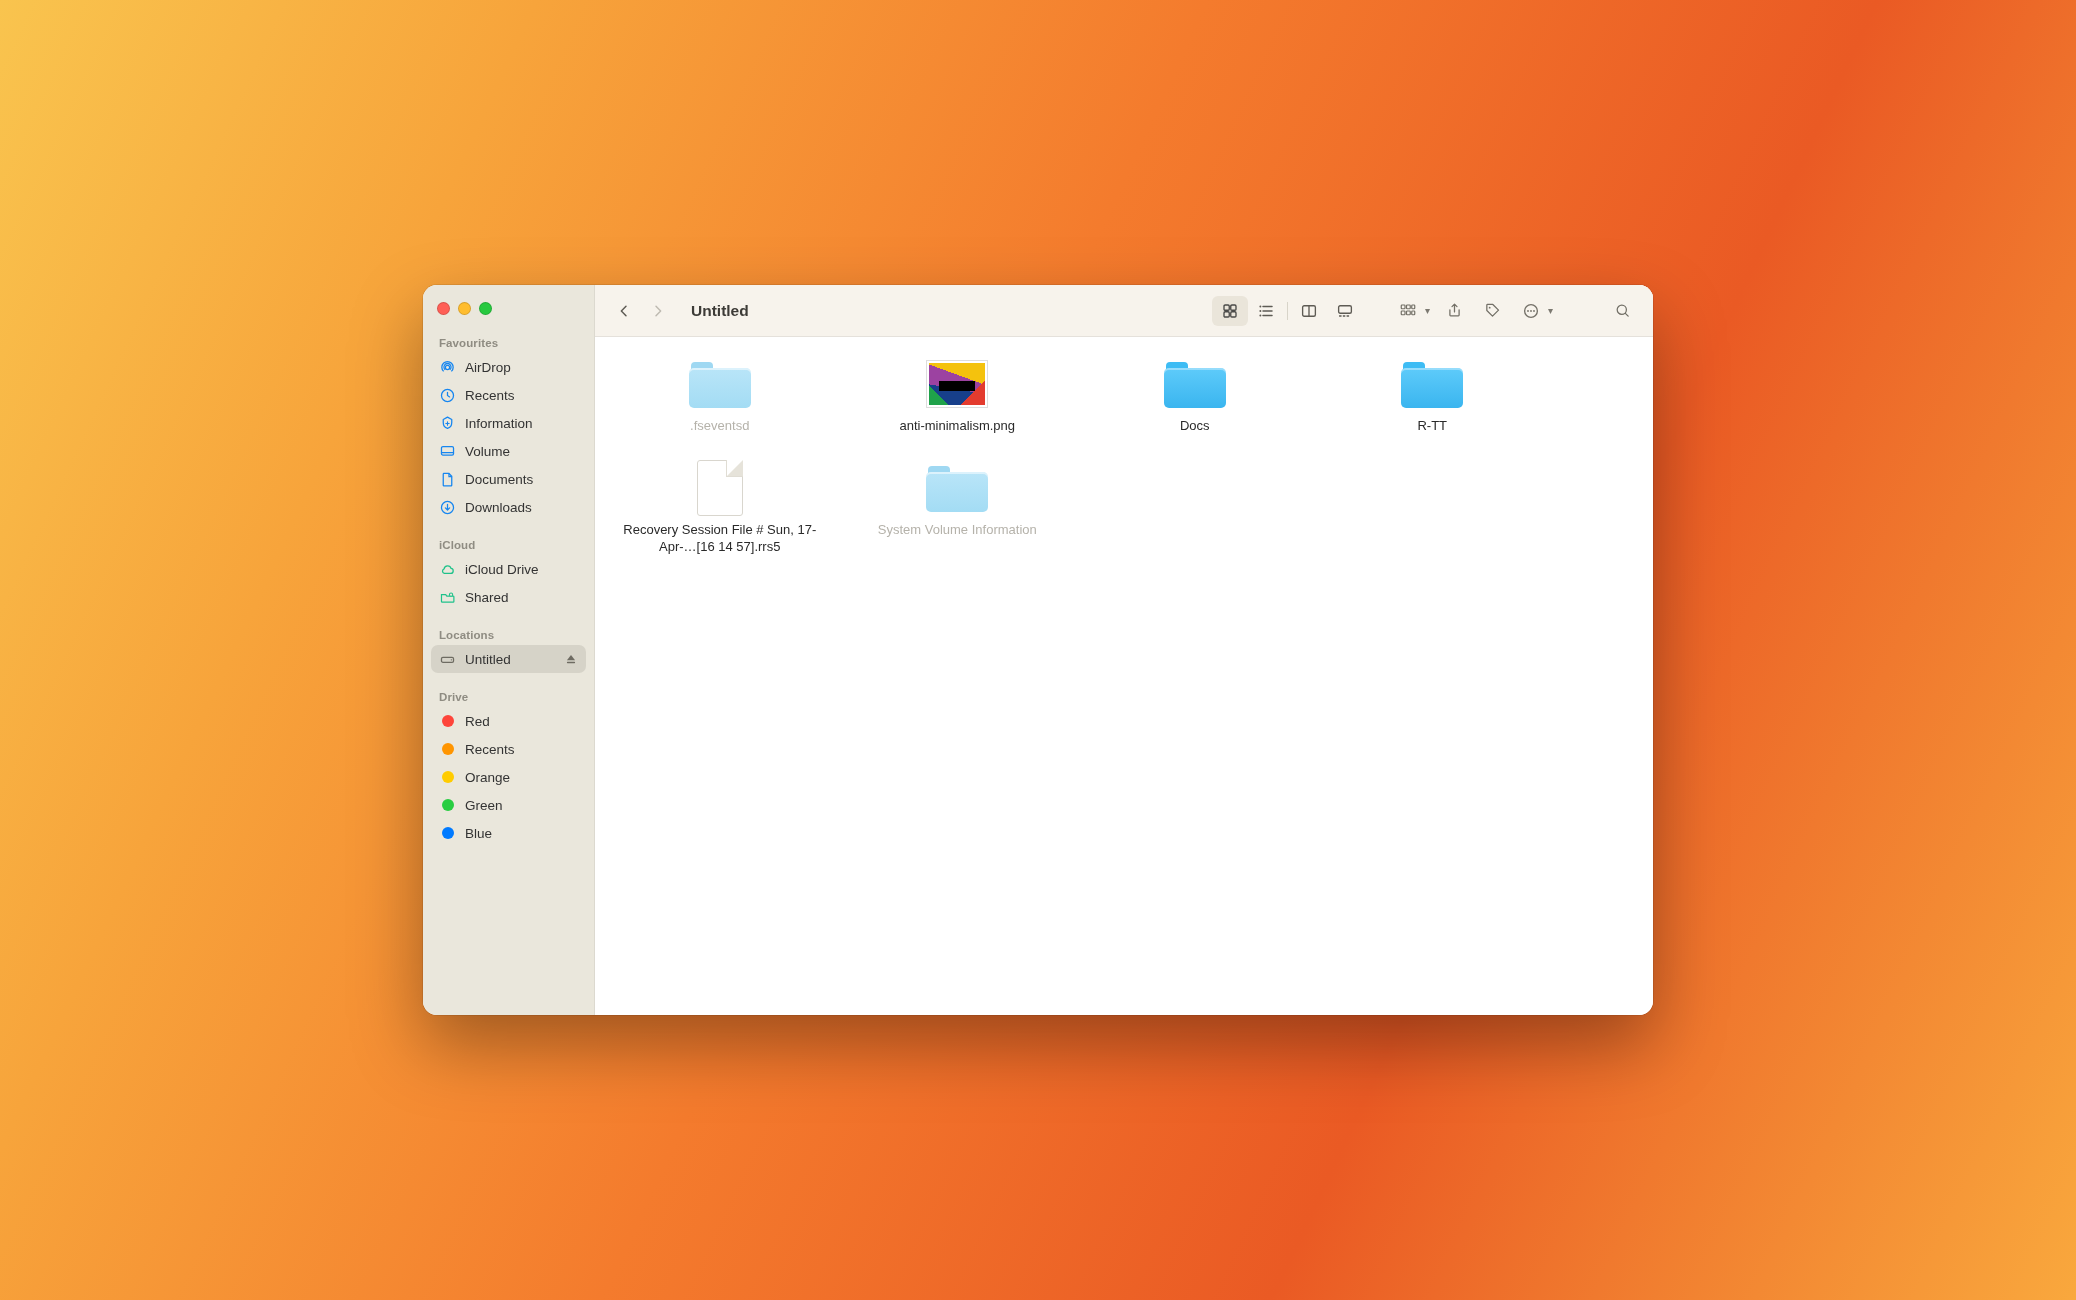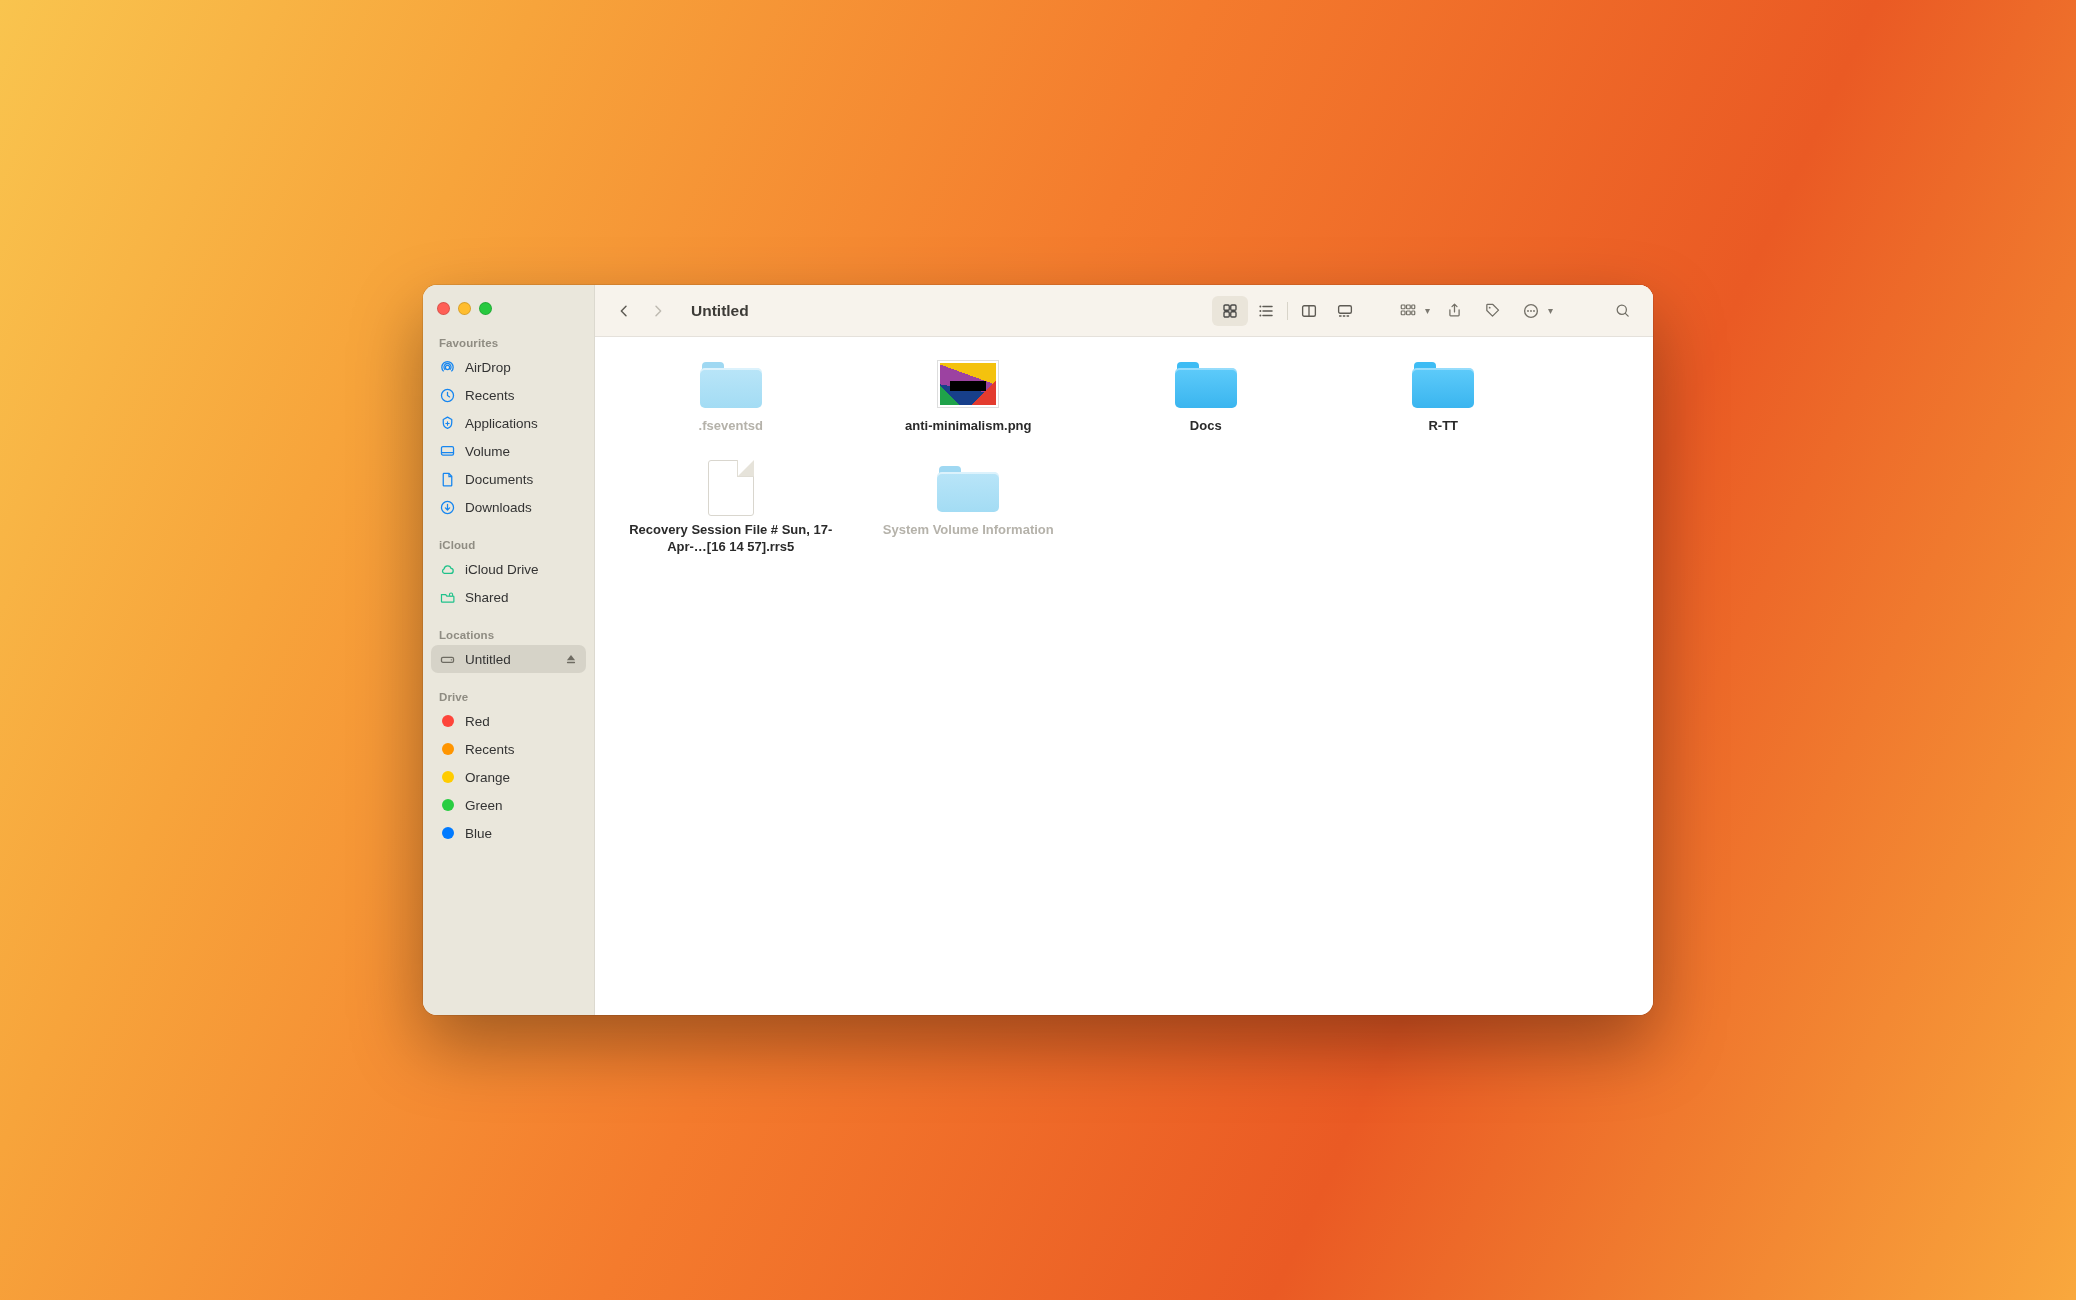--- a/index.html
+++ b/index.html
@@ -95,21 +95,21 @@
   .view-group {
     display:flex; align-items:center; background:transparent; border-radius:7px; overflow:visible;
   }
   .view-group .tbtn { width:36px; height:30px; border-radius:6px;}
   .divider-v { width:1px; height:18px; background:#d8d4c9; margin:0 3px;}
   .right-tools { display:flex; align-items:center; gap:4px; }
   .right-tools .tbtn { width:34px; color:#737067;}
   .chev-mini { font-size:10px; color:#7c7971; margin-left:-4px; margin-right:4px;}
 
   
-  .content { flex:1; padding: 20px 22px; overflow:auto;font-weight:bold; }
+  .content { flex:1; padding: 20px 11px; overflow:auto; }
   .grid {
     display:grid;
     grid-template-columns: repeat(4, 1fr);
     column-gap: 10px;
     row-gap: 26px;
     max-width: 940px;
   }
   .cell {
     display:flex; flex-direction:column; align-items:center;
     text-align:center;
@@ -204,21 +204,21 @@
         </span>
         <span>Recents</span>
       </div>
       <div class="side-item">
         <span class="icon">
           <svg width="17" height="17" viewBox="0 0 24 24" fill="none">
               <path d="M12 3l6 3.4v4.2c0 4.5-2.6 7.3-6 8.4-3.4-1.1-6-3.9-6-8.4V6.4L12 3z" stroke="#1686f0" stroke-width="1.8" stroke-linejoin="round"></path>
               <path d="M9.7 12h4.6M12 9.7v4.6" stroke="#1686f0" stroke-width="1.6" stroke-linecap="round"></path>
             </svg>
         </span>
-        <span>Applications</span>
+        <span>Information</span>
       </div>
       <div class="side-item">
         <span class="icon">
           <svg width="17" height="17" viewBox="0 0 24 24" fill="none">
               <rect x="3.5" y="5" width="17" height="12" rx="2" stroke="#1686f0" stroke-width="1.8"></rect>
               <path d="M3.5 13.5h17" stroke="#1686f0" stroke-width="1.8"></path>
             </svg>
         </span>
         <span>Volume</span>
       </div>

